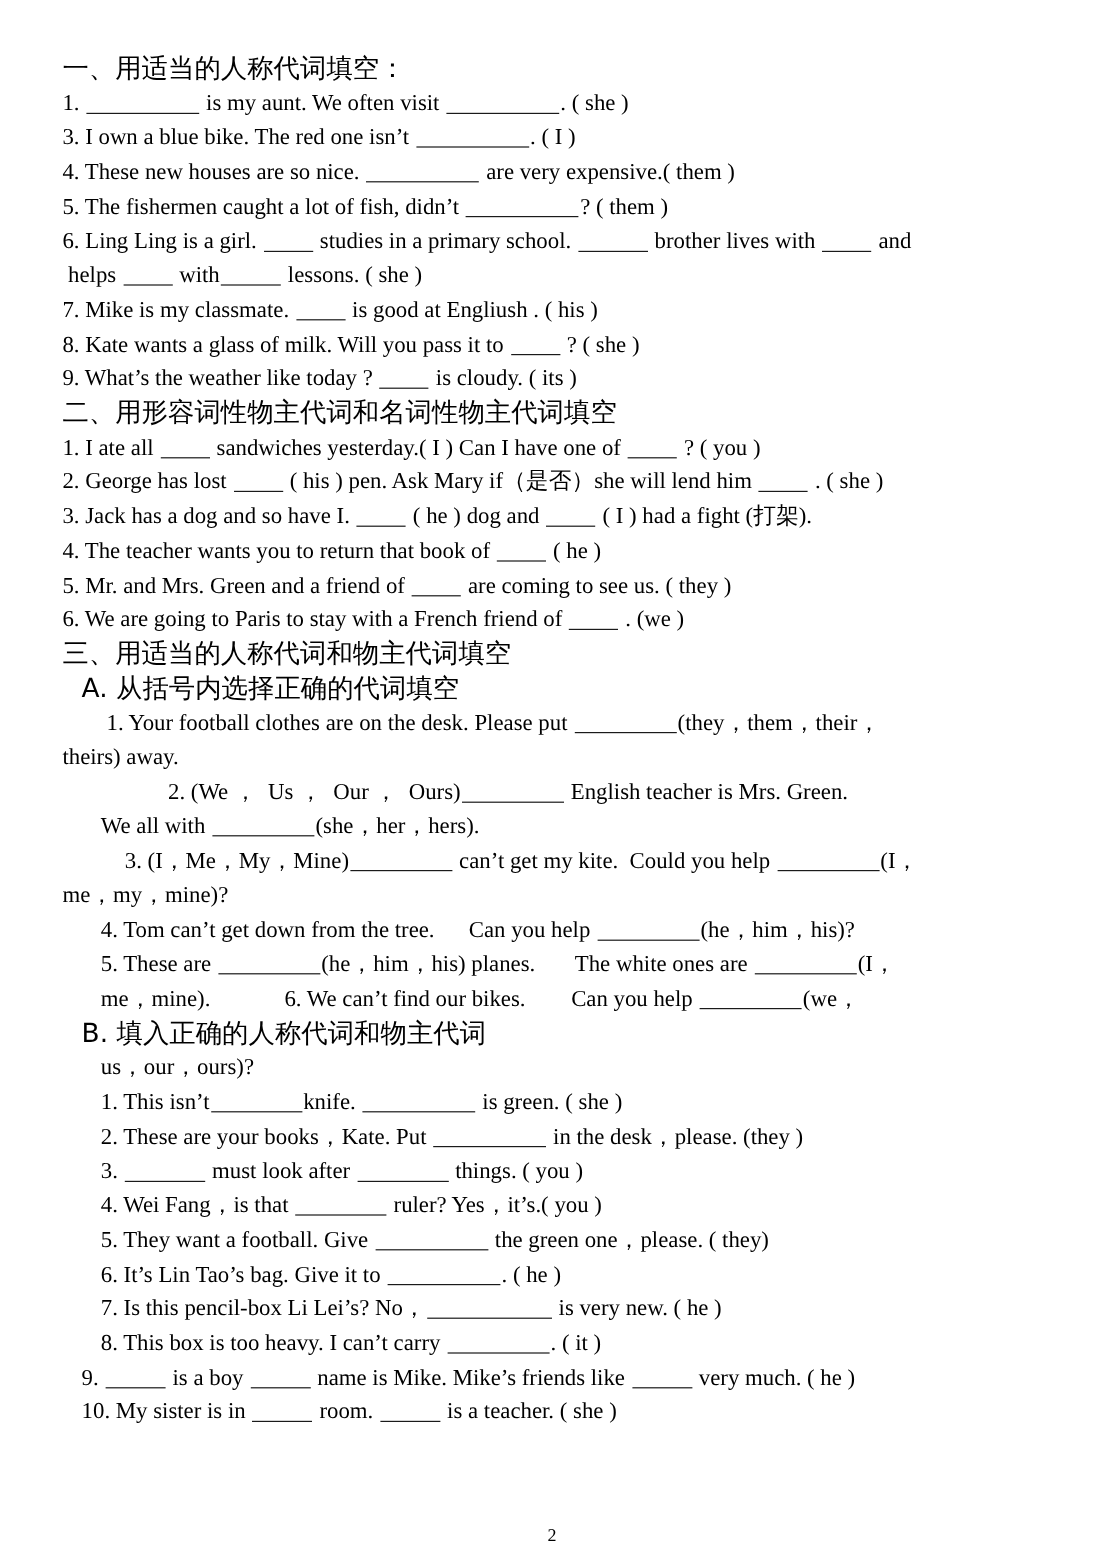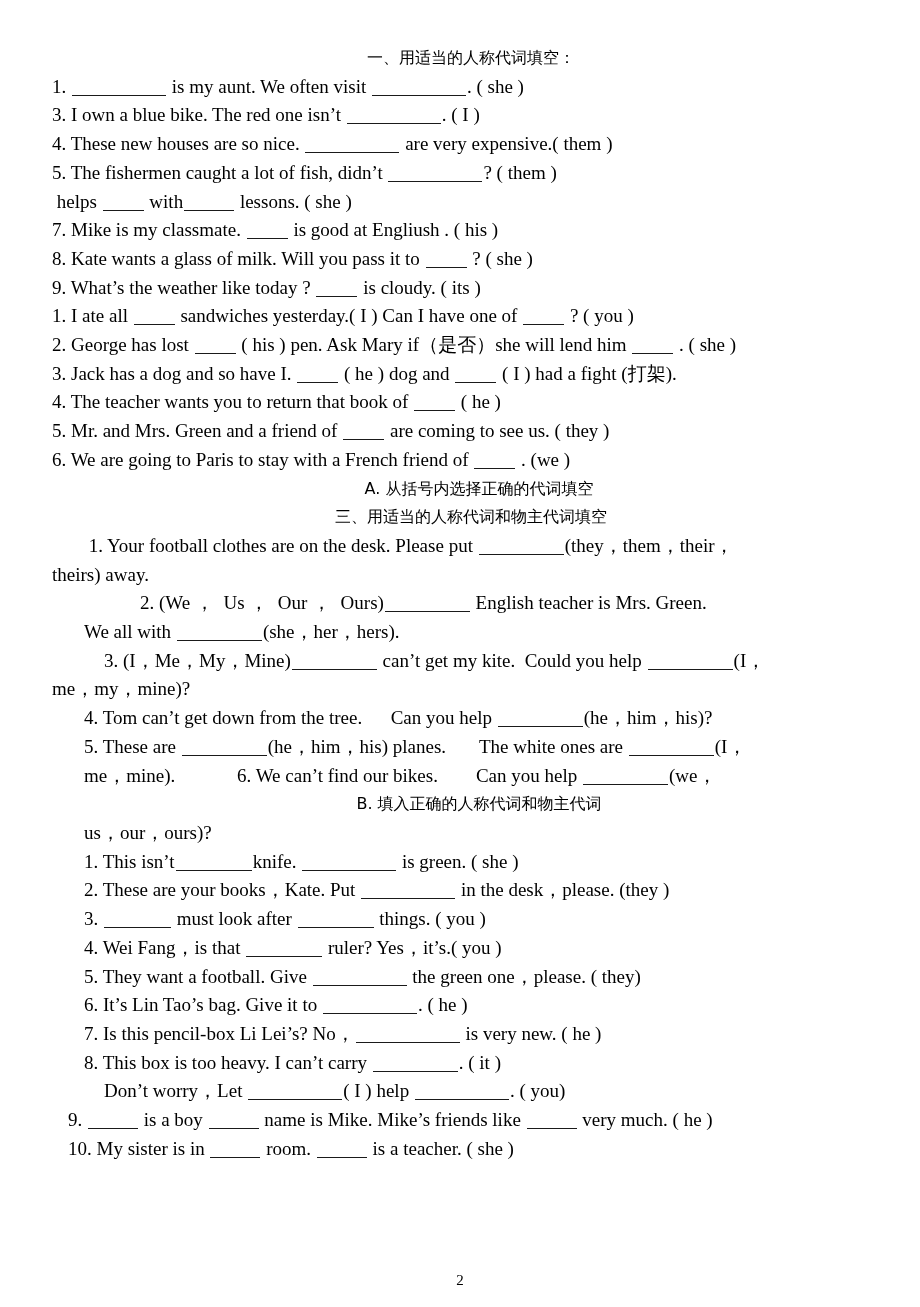--- a/index.html
+++ b/index.html
@@ -50,22 +50,21 @@
   .b9  { width: 85px; }
   .b10 { width: 94px; }
   .b11 { width: 104px; }
   .ind1 { padding-left: 16px; }
   .ind2 { padding-left: 32px; }
   .ind3 { padding-left: 52px; }
   .ind4 { padding-left: 88px; }
   .ind-hang { padding-left: 0px; }
   .cn {
     font-family: "DejaVu Sans", "Liberation Sans", sans-serif;
-    font-size: 16px;
-    text-align: center;
+    font-size: 22px;
   }
   .footer {
     position: absolute;
     left: 0;
     right: 0;
     bottom: 18px;
     text-align: center;
     font-size: 15px;
     line-height: 18px;
   }
@@ -73,49 +72,50 @@
 </head>
 <body>
 
 <div class="page">
   <div id="content">
       <div class="line heading cn">一、用适当的人称代词填空：</div>
       <div class="line " id="s1-q1"><span>1. </span><span class="blank b10"></span><span> is my aunt. We often visit </span><span class="blank b10"></span><span>. ( she )</span></div>
       <div class="line " id="s1-q3"><span>3. I own a blue bike. The red one isn’t </span><span class="blank b10"></span><span>. ( I )</span></div>
       <div class="line " id="s1-q4"><span>4. These new houses are so nice. </span><span class="blank b10"></span><span> are very expensive.( them )</span></div>
       <div class="line " id="s1-q5"><span>5. The fishermen caught a lot of fish, didn’t </span><span class="blank b10"></span><span>? ( them )</span></div>
+      <div class="line " id="s1-q6"><span>6. Ling Ling is a girl. </span><span class="blank b4"></span><span> studies in a primary school. </span><span class="blank b6"></span><span> brother lives with </span><span class="blank b4"></span><span> and</span></div>
       <div class="line " id="s1-q6b"><span> helps </span><span class="blank b4"></span><span> with</span><span class="blank b5"></span><span> lessons. ( she )</span></div>
       <div class="line " id="s1-q7"><span>7. Mike is my classmate. </span><span class="blank b4"></span><span> is good at Engliush . ( his )</span></div>
       <div class="line " id="s1-q8"><span>8. Kate wants a glass of milk. Will you pass it to </span><span class="blank b4"></span><span> ? ( she )</span></div>
       <div class="line " id="s1-q9"><span>9. What’s the weather like today ? </span><span class="blank b4"></span><span> is cloudy. ( its )</span></div>
+      <div class="line heading cn">二、用形容词性物主代词和名词性物主代词填空</div>
       <div class="line " id="s2-q1"><span>1. I ate all </span><span class="blank b4"></span><span> sandwiches yesterday.( I ) Can I have one of </span><span class="blank b4"></span><span> ? ( you )</span></div>
       <div class="line " id="s2-q2"><span>2. George has lost </span><span class="blank b4"></span><span> ( his ) pen. Ask Mary if（是否）she will lend him </span><span class="blank b4"></span><span> . ( she )</span></div>
       <div class="line " id="s2-q3"><span>3. Jack has a dog and so have I. </span><span class="blank b4"></span><span> ( he ) dog and </span><span class="blank b4"></span><span> ( I ) had a fight (打架).</span></div>
       <div class="line " id="s2-q4"><span>4. The teacher wants you to return that book of </span><span class="blank b4"></span><span> ( he )</span></div>
       <div class="line " id="s2-q5"><span>5. Mr. and Mrs. Green and a friend of </span><span class="blank b4"></span><span> are coming to see us. ( they )</span></div>
       <div class="line " id="s2-q6"><span>6. We are going to Paris to stay with a French friend of </span><span class="blank b4"></span><span> . (we )</span></div>
+      <div class="line heading cn">三、用适当的人称代词和物主代词填空</div>
       <div class="line heading cn ind1">A. 从括号内选择正确的代词填空</div>
-      <div class="line heading cn">三、用适当的人称代词和物主代词填空</div>
       <div class="line ind2" id="s3a-q1"><span> 1. Your football clothes are on the desk. Please put </span><span class="blank b9"></span><span>(they，them，their，</span></div>
       <div class="line ind-hang" id="s3a-q1b"><span>theirs) away.</span></div>
       <div class="line ind4" id="s3a-q2"><span>2. (We ，  Us ，  Our ，  Ours)</span><span class="blank b9"></span><span> English teacher is Mrs. Green.</span></div>
       <div class="line ind2" id="s3a-q2b"><span>We all with </span><span class="blank b9"></span><span>(she，her，hers).</span></div>
       <div class="line ind3" id="s3a-q3"><span>3. (I，Me，My，Mine)</span><span class="blank b9"></span><span> can’t get my kite.  Could you help </span><span class="blank b9"></span><span>(I，</span></div>
       <div class="line ind-hang" id="s3a-q3b"><span>me，my，mine)?</span></div>
       <div class="line ind2" id="s3a-q4"><span>4. Tom can’t get down from the tree.      Can you help </span><span class="blank b9"></span><span>(he，him，his)?</span></div>
       <div class="line ind2" id="s3a-q5"><span>5. These are </span><span class="blank b9"></span><span>(he，him，his) planes.       The white ones are </span><span class="blank b9"></span><span>(I，</span></div>
       <div class="line ind2" id="s3a-q5b"><span>me，mine).             6. We can’t find our bikes.        Can you help </span><span class="blank b9"></span><span>(we，</span></div>
       <div class="line heading cn ind1">B. 填入正确的人称代词和物主代词</div>
       <div class="line ind2" id="s3a-q6b"><span>us，our，ours)?</span></div>
       <div class="line ind2" id="s3b-q1"><span>1. This isn’t</span><span class="blank b8"></span><span>knife. </span><span class="blank b10"></span><span> is green. ( she )</span></div>
       <div class="line ind2" id="s3b-q2"><span>2. These are your books，Kate. Put </span><span class="blank b10"></span><span> in the desk，please. (they )</span></div>
       <div class="line ind2" id="s3b-q3"><span>3. </span><span class="blank b7"></span><span> must look after </span><span class="blank b8"></span><span> things. ( you )</span></div>
       <div class="line ind2" id="s3b-q4"><span>4. Wei Fang，is that </span><span class="blank b8"></span><span> ruler? Yes，it’s.( you )</span></div>
       <div class="line ind2" id="s3b-q5"><span>5. They want a football. Give </span><span class="blank b10"></span><span> the green one，please. ( they)</span></div>
       <div class="line ind2" id="s3b-q6"><span>6. It’s Lin Tao’s bag. Give it to </span><span class="blank b10"></span><span>. ( he )</span></div>
       <div class="line ind2" id="s3b-q7"><span>7. Is this pencil-box Li Lei’s? No，</span><span class="blank b11"></span><span> is very new. ( he )</span></div>
       <div class="line ind2" id="s3b-q8"><span>8. This box is too heavy. I can’t carry </span><span class="blank b9"></span><span>. ( it )</span></div>
-      <div class="line ind3" id="s3b-q8b"><span>Don’t worry，Let </span><span class="blank b10"></span><span>( I ) help </span><span class="blank b10"></span><span>. ( you)</span></div>
       <div class="line ind1" id="s3b-q9"><span>9. </span><span class="blank b5"></span><span> is a boy </span><span class="blank b5"></span><span> name is Mike. Mike’s friends like </span><span class="blank b5"></span><span> very much. ( he )</span></div>
       <div class="line ind1" id="s3b-q10"><span>10. My sister is in </span><span class="blank b5"></span><span> room. </span><span class="blank b5"></span><span> is a teacher. ( she )</span></div>
     </div>
   <div class="footer">2</div>
 </div>
 
 </body></html>

